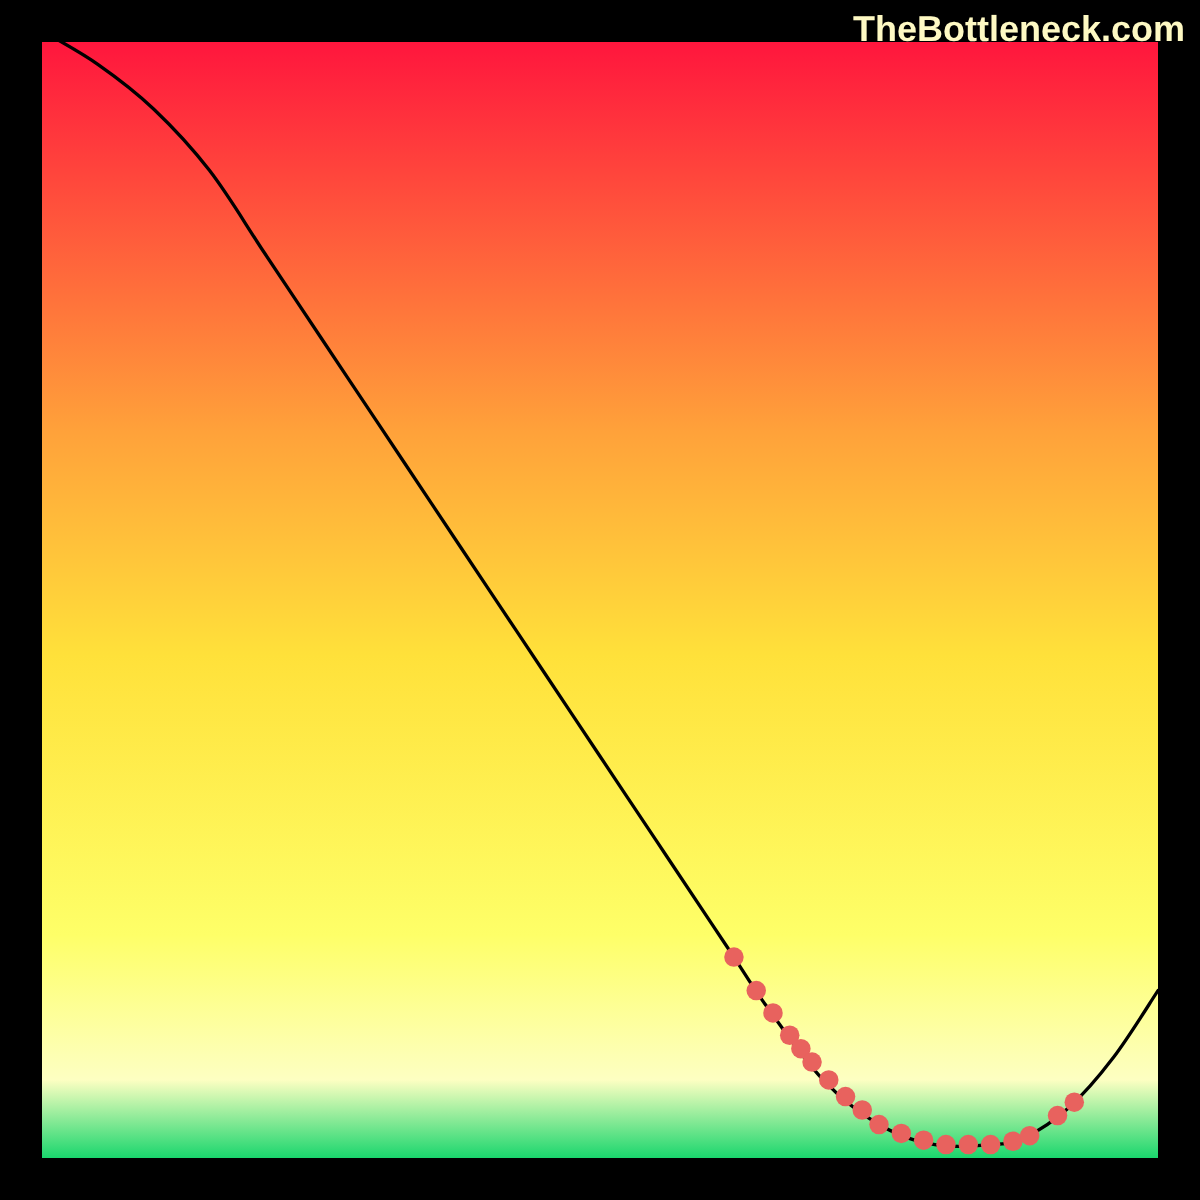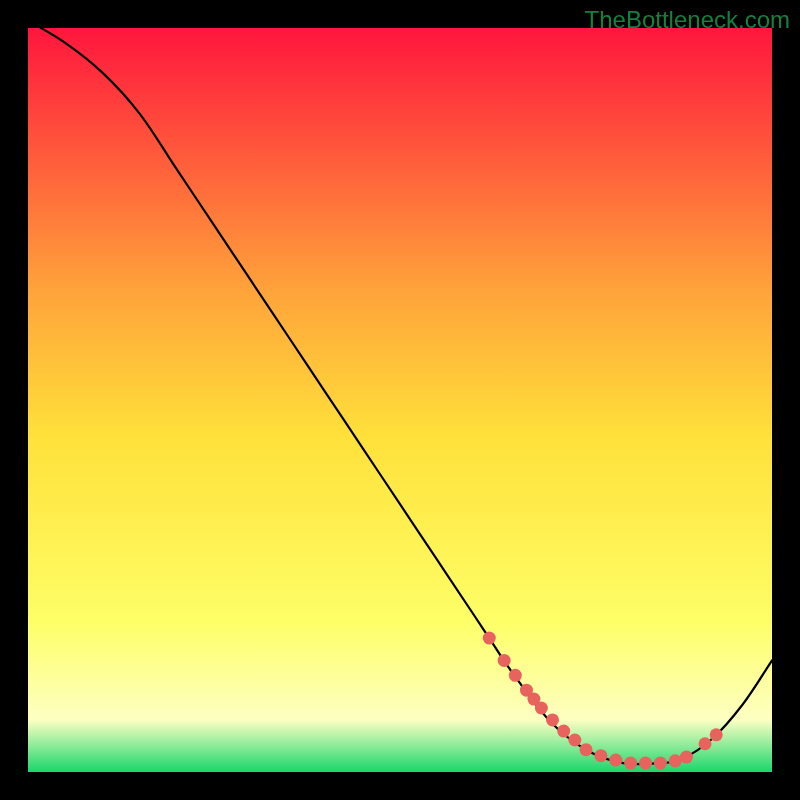--- a/index.html
+++ b/index.html
@@ -14,23 +14,23 @@
   .frame {
     position: relative;
     width: 800px;
     height: 800px;
     background: #000000;
   }
   .watermark {
     position: absolute;
     top: 6px;
     right: 10px;
-    color: #15803d;
+    color: #fef9c3;
     font-size: 24px;
-    font-weight: 400;
+    font-weight: 700;
     letter-spacing: 0px;
     user-select: none;
   }
   .plot {
     position: absolute;
     left: 28px;
     top: 28px;
     width: 744px;
     height: 744px;
   }

